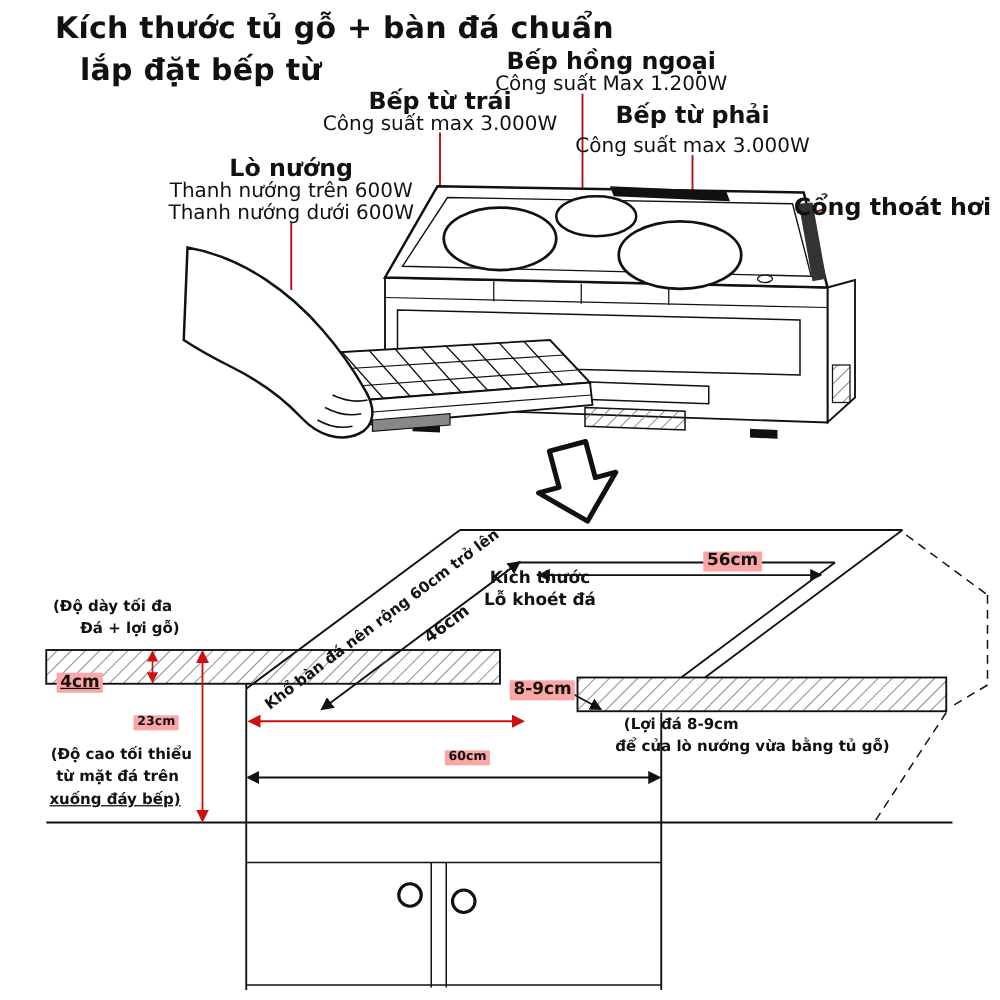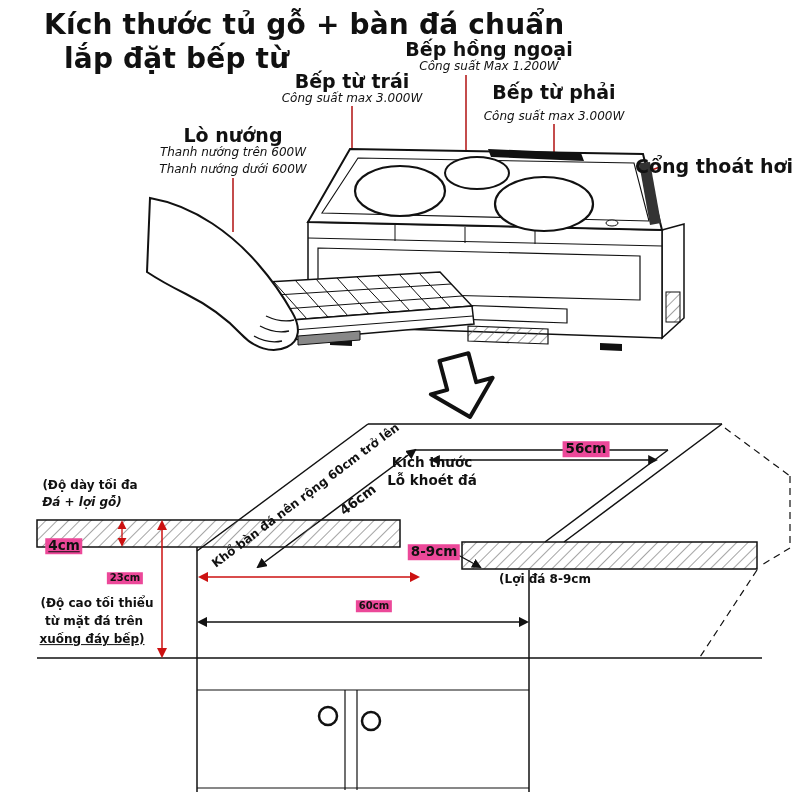--- a/index.html
+++ b/index.html
@@ -7,27 +7,27 @@
   body {
     width:800px; height:800px;
     font-family:"DejaVu Sans","Liberation Sans",sans-serif;
     color:#111;
   }
   #stage { position:relative; width:800px; height:800px; background:#fff; overflow:hidden; }
   #art { position:absolute; left:0; top:0; }
   .tl  { position:absolute; white-space:nowrap; }
   .lbl { position:absolute; transform:translate(-50%,-50%); white-space:nowrap; text-align:center; line-height:1.15; }
   .rot { transform:translate(-50%,-50%) rotate(-37deg); }
-  .t-title  { font-size:28px; font-weight:bold; letter-spacing:0.2px; }
+  .t-title  { font-size:24px; font-weight:bold; letter-spacing:0.2px; }
   .t-name   { font-size:19px; font-weight:bold; }
-  .t-sub    { font-size:12px;font-style:italic; }
+  .t-sub    { font-size:16px; }
   .t-dim-lg { font-size:10px; font-weight:bold; }
   .t-dim    { font-size:13.5px; font-weight:bold; }
   .t-note   { font-size:12px; font-weight:bold; }
-  .bg { background:#ec4899; padding:0 3px; }
+  .bg { background:#fca5a5; padding:0 3px; }
   .ul { text-decoration:underline; }
 </style>
 </head>
 <body>
 
 <div id="stage">
 
   <svg id="art" width="800" height="800" viewBox="0 0 800 800">
     <defs>
       <pattern id="hatch" patternUnits="userSpaceOnUse" width="8" height="8" patternTransform="rotate(45)">
@@ -180,23 +180,24 @@
   <div class="lbl t-name" style="left:714px; top:167px;">Cổng thoát hơi</div>
 
   <div class="lbl rot t-note" style="left:306px; top:496px;">Khổ bàn đá nên rộng 60cm trở lên</div>
   <div class="lbl rot t-dim" style="left:358px; top:500px;">46cm</div>
   <div class="lbl t-dim bg" style="left:586px; top:449px;">56cm</div>
   <div class="lbl t-dim" style="left:432px; top:463px;">Kích thước</div>
   <div class="lbl t-dim" style="left:432px; top:481px;">Lỗ khoét đá</div>
 
   <div class="lbl t-dim bg" style="left:434px; top:552px;">8-9cm</div>
   <div class="lbl t-note" style="left:545px; top:580px;">(Lợi đá 8-9cm</div>
+  <div class="lbl t-note" style="left:602px; top:598px;">để cửa lò nướng vừa bằng tủ gỗ)</div>
 
   <div class="lbl t-note" style="left:90px; top:486px;">(Độ dày tối đa</div>
-  <div class="lbl t-note" style="left:82px; top:503px;font-style:italic;">Đá + lợi gỗ)</div>
+  <div class="lbl t-note" style="left:104px; top:503px;">Đá + lợi gỗ)</div>
   <div class="lbl t-dim bg ul" style="left:64px; top:546px;">4cm</div>
 
   <div class="lbl t-dim-lg bg" style="left:125px; top:578px;">23cm</div>
   <div class="lbl t-note" style="left:97px; top:604px;">(Độ cao tối thiểu</div>
   <div class="lbl t-note" style="left:94px; top:622px;">từ mặt đá trên</div>
   <div class="lbl t-note ul" style="left:92px; top:640px;">xuống đáy bếp)</div>
 
   <div class="lbl t-dim-lg bg" style="left:374px; top:606px;">60cm</div>
 
 </div>

